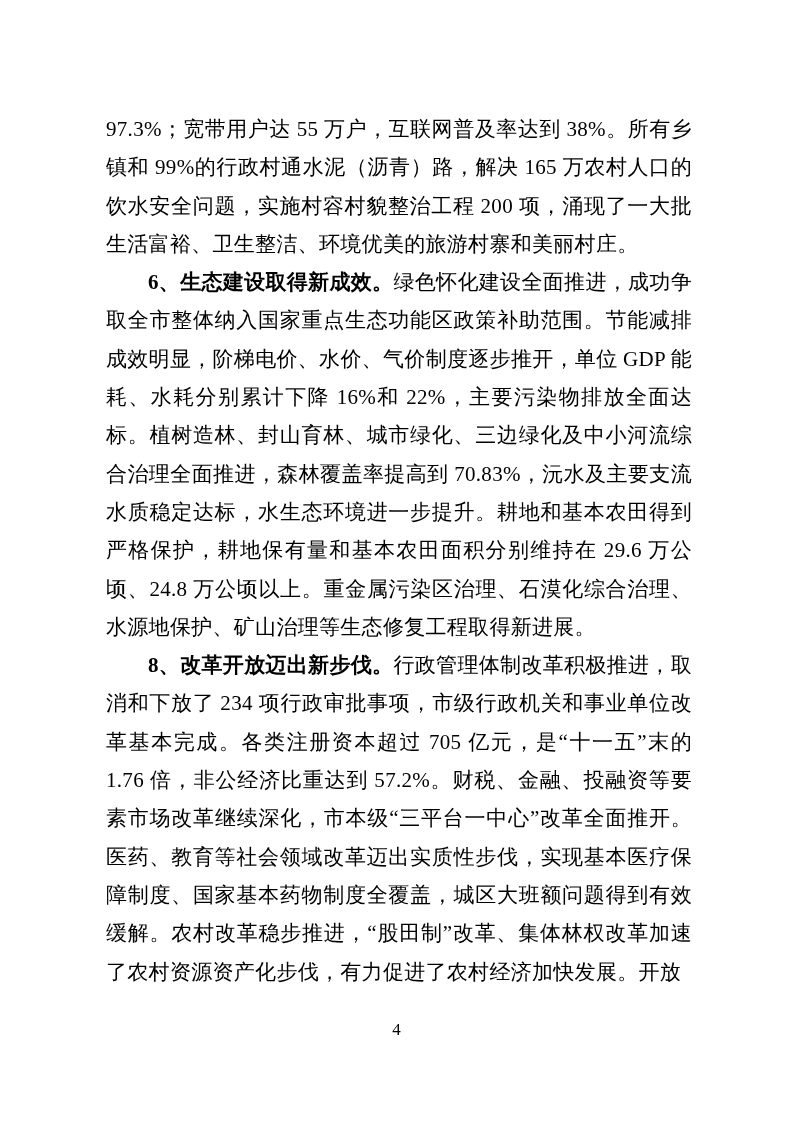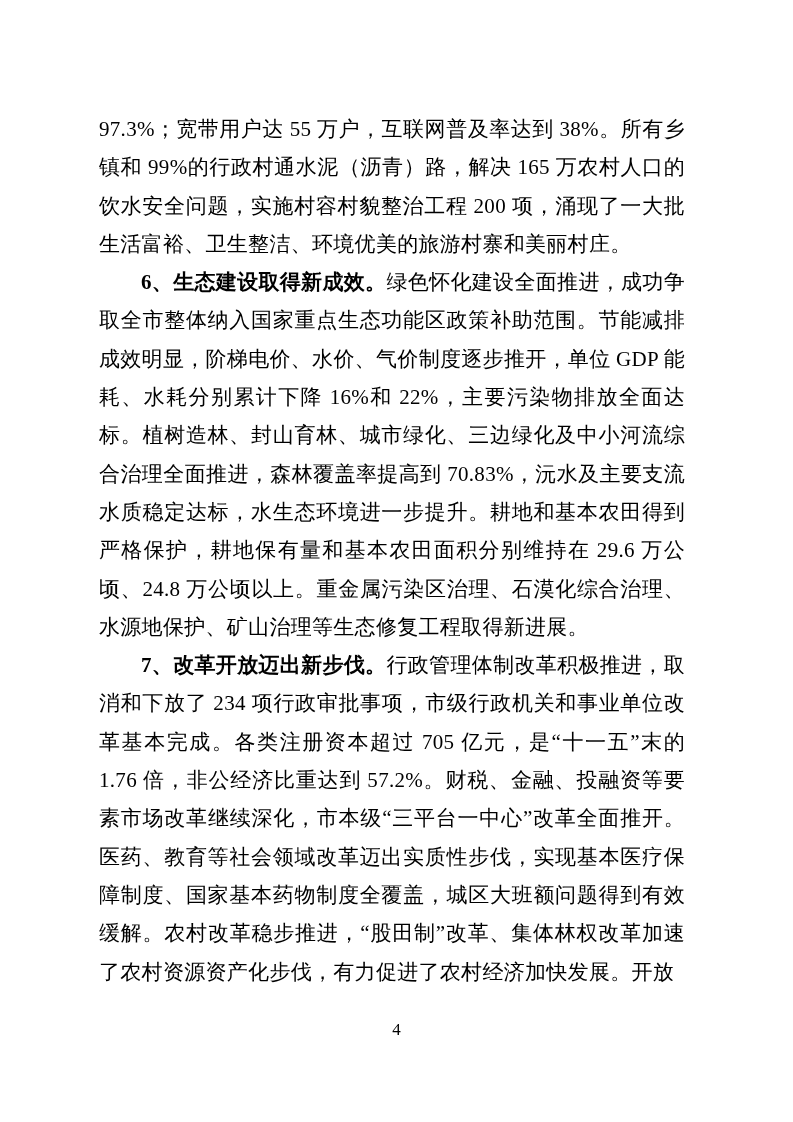--- a/index.html
+++ b/index.html
@@ -11,21 +11,21 @@
     position: relative;
     width: 793px;
     height: 1122px;
     background: #ffffff;
     overflow: hidden;
     font-family: "Liberation Serif", "DejaVu Serif", serif;
     color: #000000;
   }
   .content {
     position: absolute;
-    left: 99px;
+    left: 106px;
     top: 110px;
     width: 586px;
     font-size: 21px;
     line-height: 38.3px;
     text-align: justify;
     letter-spacing: 0.3px;
   }
   .para {
     margin: 0;
     padding: 0;
@@ -50,18 +50,18 @@
 </head>
 <body>
 
 <div class="page">
   <div class="content">
 
     <p class="para continuation"><span>97.3%；宽带用户达 55 万户，互联网普及率达到 38%。所有乡镇和 99%的行政村通水泥（沥青）路，解决 165 万农村人口的饮水安全问题，实施村容村貌整治工程 200 项，涌现了一大批生活富裕、卫生整洁、环境优美的旅游村寨和美丽村庄。</span></p>
 
     <p class="para"><strong class="para-lead">6、生态建设取得新成效。</strong><span>绿色怀化建设全面推进，成功争取全市整体纳入国家重点生态功能区政策补助范围。节能减排成效明显，阶梯电价、水价、气价制度逐步推开，单位 GDP 能耗、水耗分别累计下降 16%和 22%，主要污染物排放全面达标。植树造林、封山育林、城市绿化、三边绿化及中小河流综合治理全面推进，森林覆盖率提高到 70.83%，沅水及主要支流水质稳定达标，水生态环境进一步提升。耕地和基本农田得到严格保护，耕地保有量和基本农田面积分别维持在 29.6 万公顷、24.8 万公顷以上。重金属污染区治理、石漠化综合治理、水源地保护、矿山治理等生态修复工程取得新进展。</span></p>
 
-    <p class="para"><strong class="para-lead">7、改革开放迈出新步伐。</strong><span>行政管理体制改革积极推进，取消和下放了 234 项行政审批事项，市级行政机关和事业单位改革基本完成。各类注册资本超过 705 亿元，是“十一五”末的 1.76 倍，非公经济比重达到 57.2%。财税、金融、投融资等要素市场改革继续深化，市本级“三平台一中心”改革全面推开。医药、教育等社会领域改革迈出实质性步伐，实现基本医疗保障制度、国家基本药物制度全覆盖，城区大班额问题得到有效缓解。农村改革稳步推进，“股田制”改革、集体林权改革加速了农村资源资产化步伐，有力促进了农村经济加快发展。开放</span></p>
+    <p class="para"><strong class="para-lead">8、改革开放迈出新步伐。</strong><span>行政管理体制改革积极推进，取消和下放了 234 项行政审批事项，市级行政机关和事业单位改革基本完成。各类注册资本超过 705 亿元，是“十一五”末的 1.76 倍，非公经济比重达到 57.2%。财税、金融、投融资等要素市场改革继续深化，市本级“三平台一中心”改革全面推开。医药、教育等社会领域改革迈出实质性步伐，实现基本医疗保障制度、国家基本药物制度全覆盖，城区大班额问题得到有效缓解。农村改革稳步推进，“股田制”改革、集体林权改革加速了农村资源资产化步伐，有力促进了农村经济加快发展。开放</span></p>
 
   </div>
 
   <div class="page-number">4</div>
 </div>
 
 </body></html>

